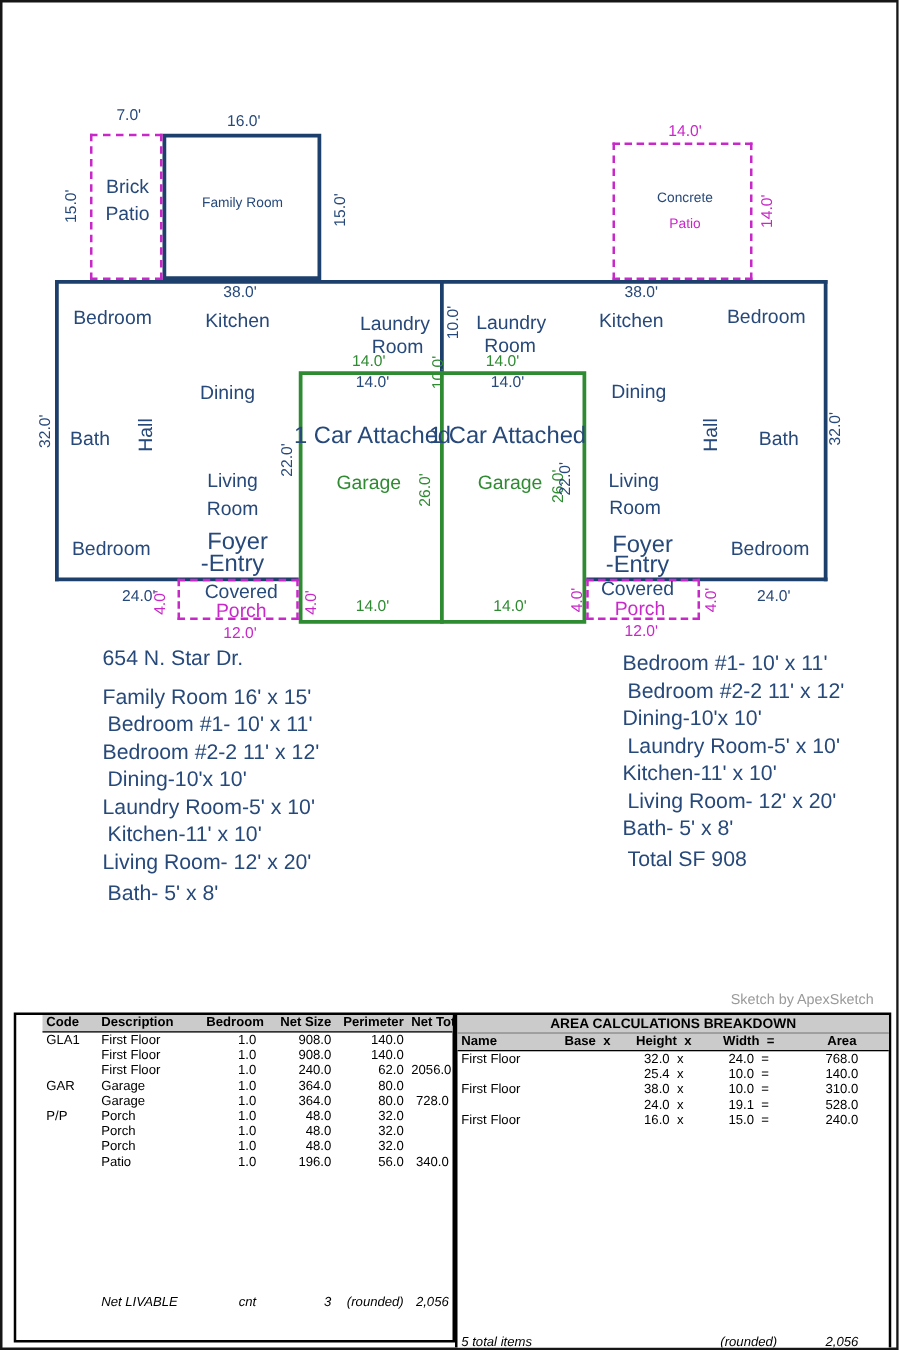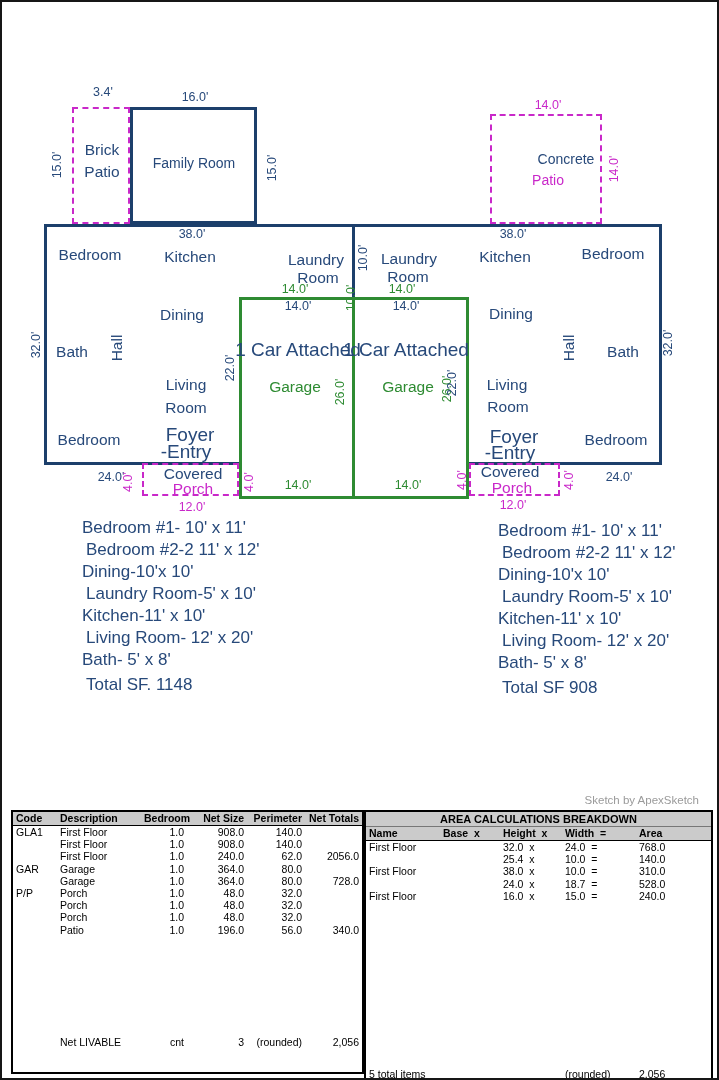--- a/index.html
+++ b/index.html
@@ -8,21 +8,21 @@
         font-family:"Liberation Sans",sans-serif;}
   
   .plan{position:absolute;left:0;top:0;width:719px;height:515px;}
   .wall{position:absolute;background:#1C3F6B;}
   .gwall{position:absolute;background:#2E8B32;}
   .rect{position:absolute;border:3px solid #1C3F6B;box-sizing:border-box;}
   .grect{position:absolute;border:3px solid #2E8B32;box-sizing:border-box;}
   .drect{position:absolute;border:2px dashed #C928C9;box-sizing:border-box;}
   .lbl{position:absolute;color:#27497A;font-size:15.5px;line-height:1;white-space:nowrap;
        transform:translate(-50%,-50%);}
-  .big{font-size:14px;}
+  .big{font-size:11px;}
   .small{font-size:19px;}
   .dim{font-size:12.5px;}
   .rot{transform:translate(-50%,-50%) rotate(-90deg);}
   .grn{color:#2E8B32;}
   .mag{color:#C928C9;}
   
   .addr{position:absolute;color:#27497A;font-size:17px;}
   .addr-title{margin-bottom:10px;}
   .addr-line{line-height:22px;}
   .addr-line:nth-child(2n){margin-left:4px;}
@@ -32,27 +32,27 @@
   
   .calc{position:absolute;border:2px solid #000;background:#fff;color:#000;
         font-size:10.5px;box-sizing:border-box;}
   .calc.summary{left:9px;top:808px;width:353px;height:264px;}
   .calc.breakdown{left:362px;top:808px;width:349px;height:296px;}
   .t-title{height:14px;line-height:14px;text-align:center;font-weight:bold;
            background:#cbcbcb;font-size:11px;border-bottom:1px solid #777;}
   .t-head .trow{background:#cbcbcb;border-bottom:1px solid #000;font-weight:bold;
                 height:13px;line-height:13px;}
   .t-body .trow{height:12.2px;line-height:12.2px;}
-  .t-footer{position:absolute;left:0;right:0;bottom:24px;line-height:12px;}
+  .t-footer{position:absolute;left:0;right:0;bottom:24px;line-height:12px;font-style:italic;}
   .trow{display:grid;}
-  .summary .trow{grid-template-columns:44px 84px 46px 60px 58px auto;}
+  .summary .trow{grid-template-columns:44px 84px 46px 60px 58px auto;margin-left:21px;}
   .breakdown .trow{grid-template-columns:74px 60px 62px 74px auto;}
   .tcell{white-space:pre;padding:0 3px;box-sizing:border-box;overflow:visible;}
   .summary .tcell:nth-child(n+3){text-align:right;}
-  .breakdown .tcell:nth-child(n+2){text-align:left;}
+  .breakdown .tcell:nth-child(n+2){text-align:center;}
 </style>
 </head>
 <body>
 
 <div class="page">
 
   <div class="plan">
 
     <div class="wall" style="left:42px;top:222px;width:618px;height:3px"></div>
     <div class="wall" style="left:42px;top:222px;width:3px;height:241px"></div>
@@ -66,21 +66,21 @@
     <div class="gwall" style="left:350px;top:295px;width:3px;height:202px"></div>
 
     <div class="drect" style="left:70px;top:105px;width:58px;height:117px"></div>
     <div class="drect" style="left:488px;top:112px;width:112px;height:110px"></div>
     <div class="drect" style="left:140px;top:461px;width:97px;height:33px"></div>
     <div class="drect" style="left:467px;top:461px;width:91px;height:33px"></div>
 
     <div class="lbl big" style="left:192px;top:161px">Family Room</div>
     <div class="lbl" style="left:100px;top:148px">Brick</div>
     <div class="lbl" style="left:100px;top:170px">Patio</div>
-    <div class="lbl big" style="left:564px;top:157px">Concrete</div>
+    <div class="lbl big" style="left:546px;top:157px">Concrete</div>
     <div class="lbl big mag" style="left:546px;top:178px">Patio</div>
     <div class="lbl" style="left:88px;top:253px">Bedroom</div>
     <div class="lbl" style="left:188px;top:255px">Kitchen</div>
     <div class="lbl" style="left:314px;top:258px">Laundry</div>
     <div class="lbl" style="left:316px;top:276px">Room</div>
     <div class="lbl" style="left:407px;top:257px">Laundry</div>
     <div class="lbl" style="left:406px;top:275px">Room</div>
     <div class="lbl" style="left:503px;top:255px">Kitchen</div>
     <div class="lbl" style="left:611px;top:252px">Bedroom</div>
     <div class="lbl" style="left:180px;top:313px">Dining</div>
@@ -101,21 +101,21 @@
     <div class="lbl" style="left:614px;top:438px">Bedroom</div>
     <div class="lbl small" style="left:296px;top:347px">1 Car Attached</div>
     <div class="lbl small" style="left:404px;top:347px">1 Car Attached</div>
     <div class="lbl grn" style="left:293px;top:385px">Garage</div>
     <div class="lbl grn" style="left:406px;top:385px">Garage</div>
     <div class="lbl" style="left:191px;top:472px">Covered</div>
     <div class="lbl mag" style="left:191px;top:487px">Porch</div>
     <div class="lbl" style="left:508px;top:470px">Covered</div>
     <div class="lbl mag" style="left:510px;top:486px">Porch</div>
 
-    <div class="lbl dim" style="left:101px;top:90px">3.4'</div>
+    <div class="lbl dim" style="left:101px;top:90px">7.0'</div>
     <div class="lbl dim" style="left:193px;top:95px">16.0'</div>
     <div class="lbl dim rot" style="left:55px;top:163px">15.0'</div>
     <div class="lbl dim rot" style="left:270px;top:166px">15.0'</div>
     <div class="lbl dim mag" style="left:546px;top:103px">14.0'</div>
     <div class="lbl dim mag rot" style="left:612px;top:167px">14.0'</div>
     <div class="lbl dim" style="left:190px;top:232px">38.0'</div>
     <div class="lbl dim" style="left:511px;top:232px">38.0'</div>
     <div class="lbl dim rot" style="left:34px;top:343px">32.0'</div>
     <div class="lbl dim rot" style="left:666px;top:341px">32.0'</div>
     <div class="lbl dim rot" style="left:361px;top:256px">10.0'</div>
@@ -134,29 +134,30 @@
     <div class="lbl dim" style="left:617px;top:475px">24.0'</div>
     <div class="lbl dim mag rot" style="left:126px;top:480px">4.0'</div>
     <div class="lbl dim mag rot" style="left:247px;top:480px">4.0'</div>
     <div class="lbl dim mag rot" style="left:460px;top:478px">4.0'</div>
     <div class="lbl dim mag rot" style="left:567px;top:478px">4.0'</div>
     <div class="lbl dim mag" style="left:190px;top:505px">12.0'</div>
     <div class="lbl dim mag" style="left:511px;top:503px">12.0'</div>
   </div>
 
   <div class="addr" style="left:80px;top:515px">
+    <div class="addr-title">654 N. Star Dr.</div>
     <div>
+        <div class="addr-line">Family Room 16' x 15'</div>
         <div class="addr-line">Bedroom #1- 10' x 11'</div>
         <div class="addr-line">Bedroom #2-2 11' x 12'</div>
         <div class="addr-line">Dining-10'x 10'</div>
         <div class="addr-line">Laundry Room-5' x 10'</div>
         <div class="addr-line">Kitchen-11' x 10'</div>
         <div class="addr-line">Living Room- 12' x 20'</div>
         <div class="addr-line">Bath- 5' x 8'</div>
-        <div class="addr-line">Total SF. 1148</div>
       </div>
   </div>
   <div class="addr" style="left:496px;top:518px">
     <div>
         <div class="addr-line">Bedroom #1- 10' x 11'</div>
         <div class="addr-line">Bedroom #2-2 11' x 12'</div>
         <div class="addr-line">Dining-10'x 10'</div>
         <div class="addr-line">Laundry Room-5' x 10'</div>
         <div class="addr-line">Kitchen-11' x 10'</div>
         <div class="addr-line">Living Room- 12' x 20'</div>
@@ -293,21 +294,21 @@
           <div class="tcell">First Floor</div>
           <div class="tcell"></div>
           <div class="tcell">38.0  x</div>
           <div class="tcell">10.0  =</div>
           <div class="tcell">310.0</div>
         </div>
         <div class="trow">
           <div class="tcell"></div>
           <div class="tcell"></div>
           <div class="tcell">24.0  x</div>
-          <div class="tcell">18.7  =</div>
+          <div class="tcell">19.1  =</div>
           <div class="tcell">528.0</div>
         </div>
         <div class="trow">
           <div class="tcell">First Floor</div>
           <div class="tcell"></div>
           <div class="tcell">16.0  x</div>
           <div class="tcell">15.0  =</div>
           <div class="tcell">240.0</div>
         </div>
       </div>

